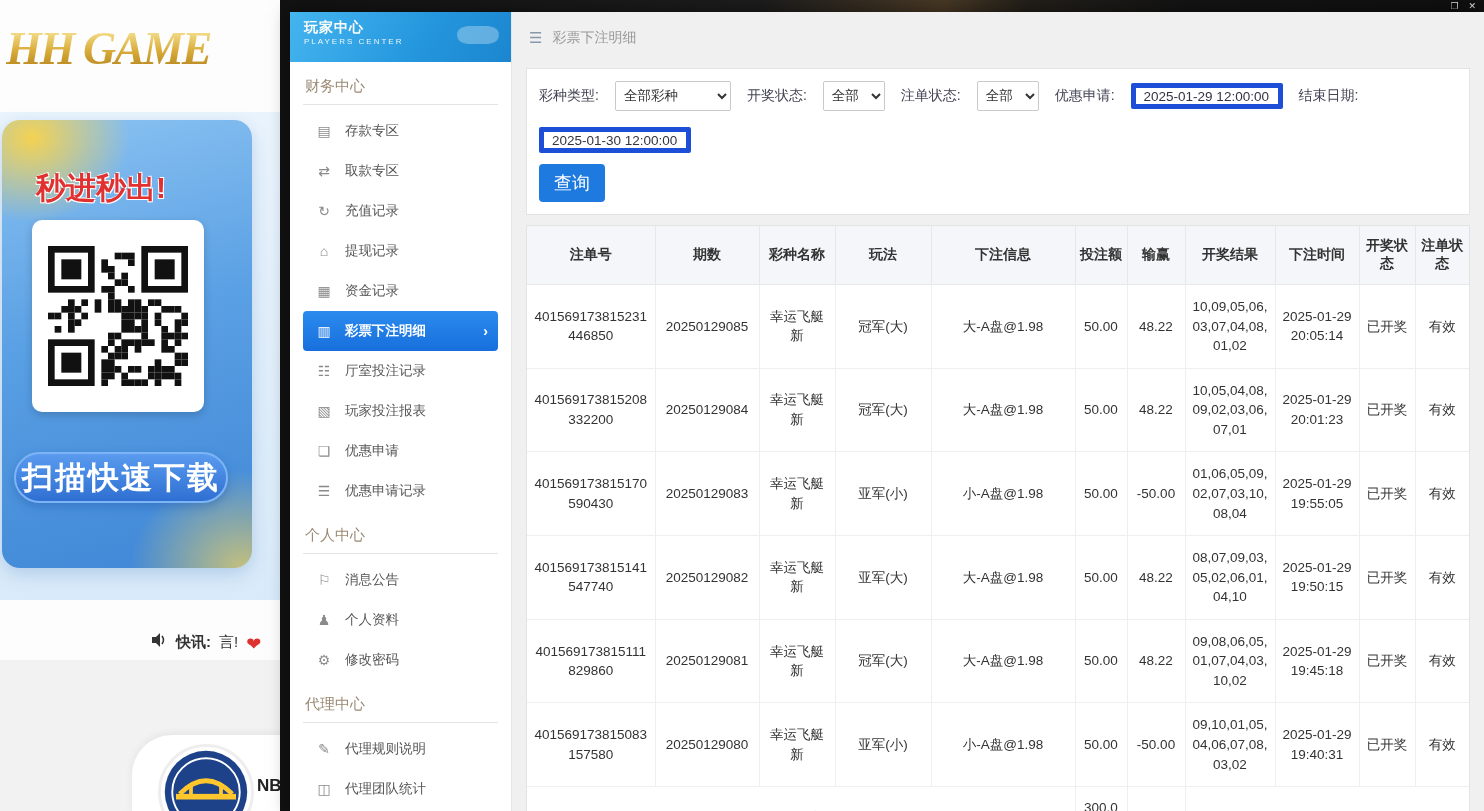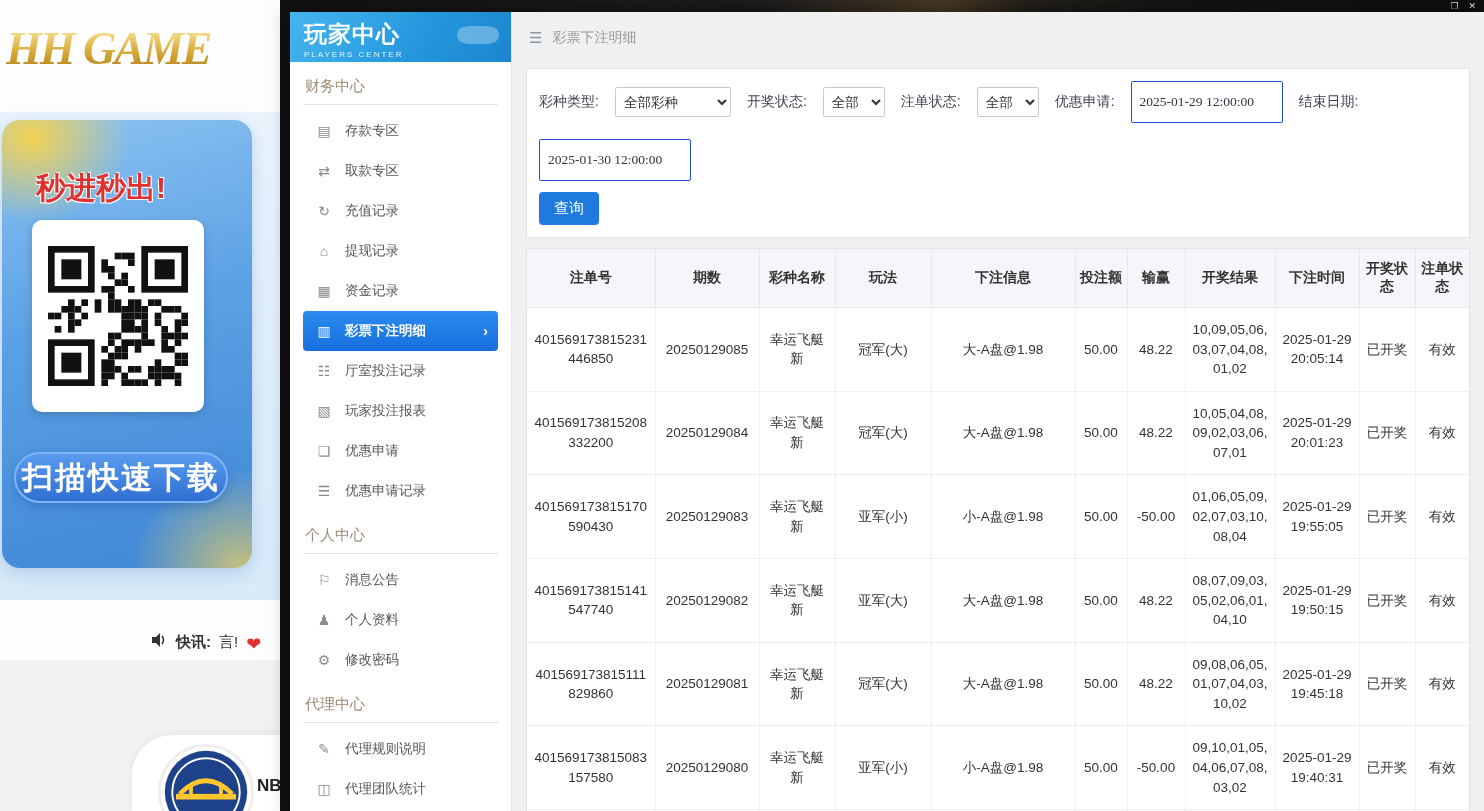--- a/index.html
+++ b/index.html
@@ -60,21 +60,21 @@
 
   
   .modal { position:absolute; left:290px; top:12px; width:1194px; height:799px; background:#f0f0f0; display:flex; box-shadow:0 0 18px rgba(0,0,0,.5); }
 
   
   .sidebar { width:222px; background:#fff; flex:0 0 222px; border-right:1px solid #e6e6e6; }
   .sidebar-header {
     height:50px; position:relative; overflow:hidden; padding:7px 0 0 14px; color:#fff;
     background:linear-gradient(120deg,#45b5ef 0%,#2496dd 60%,#1b86cf 100%);
   }
-  .sidebar-header .t1 { font-size:23px; font-weight:bold; letter-spacing:1px; }
+  .sidebar-header .t1 { font-size:14px; font-weight:bold; letter-spacing:1px; }
   .sidebar-header .t2 { font-size:8px; letter-spacing:2px; opacity:.9; }
   .gamepad { position:absolute; right:10px; top:6px; opacity:.3; }
   .side-body { padding:0 13px 20px; }
   .section-title {
     font-size:15px; color:#9a8a74; padding:15px 2px 8px; border-bottom:1px solid #e4e4e4; margin-bottom:6px;
   }
   .side-item {
     height:40px; display:flex; align-items:center; gap:13px; padding:0 10px 0 13px;
     font-size:13.5px; color:#555; cursor:pointer; border-radius:4px;
   }
@@ -88,30 +88,30 @@
   
   .main { flex:1; display:flex; flex-direction:column; min-width:0; }
   .topbar { height:52px; display:flex; align-items:center; gap:10px; padding:0 17px; color:#999; font-size:14px; flex:0 0 52px; }
   .hamburger { font-size:15px; color:#8899aa; }
 
   .filter-card { margin:4px 14px 0; background:#fff; border:1px solid #e3e3e3; padding:12px 12px 12px; }
   .filter-row { display:flex; align-items:center; gap:16px; font-size:14px; color:#445; flex-wrap:wrap; }
   .filter-row label { color:#445; }
   .filter-row select {
     height:30px; border:1px solid #c9c9c9; background:#fff; font-size:13.5px; color:#333;
-    padding:0 4px; border-radius:2px; font-family:Liberation Sans, sans-serif;
+    padding:0 4px; border-radius:2px; font-family:Liberation Mono, monospace;
   }
   .sel-type { width:116px; } .sel-small { width:62px; }
   .date-input {
-    height:42px; width:152px; border:1px solid #1d4ed8; border-radius:2px; font-size:13.5px;
-    color:#334; padding:0 8px; font-family:Liberation Serif, serif;
+    height:26px; width:152px; border:5px solid #1d4ed8; border-radius:2px; font-size:13.5px;
+    color:#334; padding:0 8px; font-family:Liberation Sans, sans-serif;
   }
   .query-btn {
     margin-top:11px; background:#1f7ae0; color:#fff; border:none; border-radius:4px;
-    font-size:15px; padding:7px 15px; cursor:pointer; font-family:inherit;
+    font-size:18px; padding:7px 15px; cursor:pointer; font-family:inherit;
   }
 
   .table-card { margin:10px 14px 0; background:#fff; border:1px solid #e3e3e3; }
   table { width:100%; border-collapse:collapse; table-layout:fixed; }
   th {
     background:#f4f6f9; font-size:14px; font-weight:bold; color:#333; padding:11px 3px;
     border:1px solid #e8e8e8; text-align:center;
   }
   td {
     font-size:13.5px; color:#333; border:1px solid #efefef; padding:12px 6px; text-align:center;

